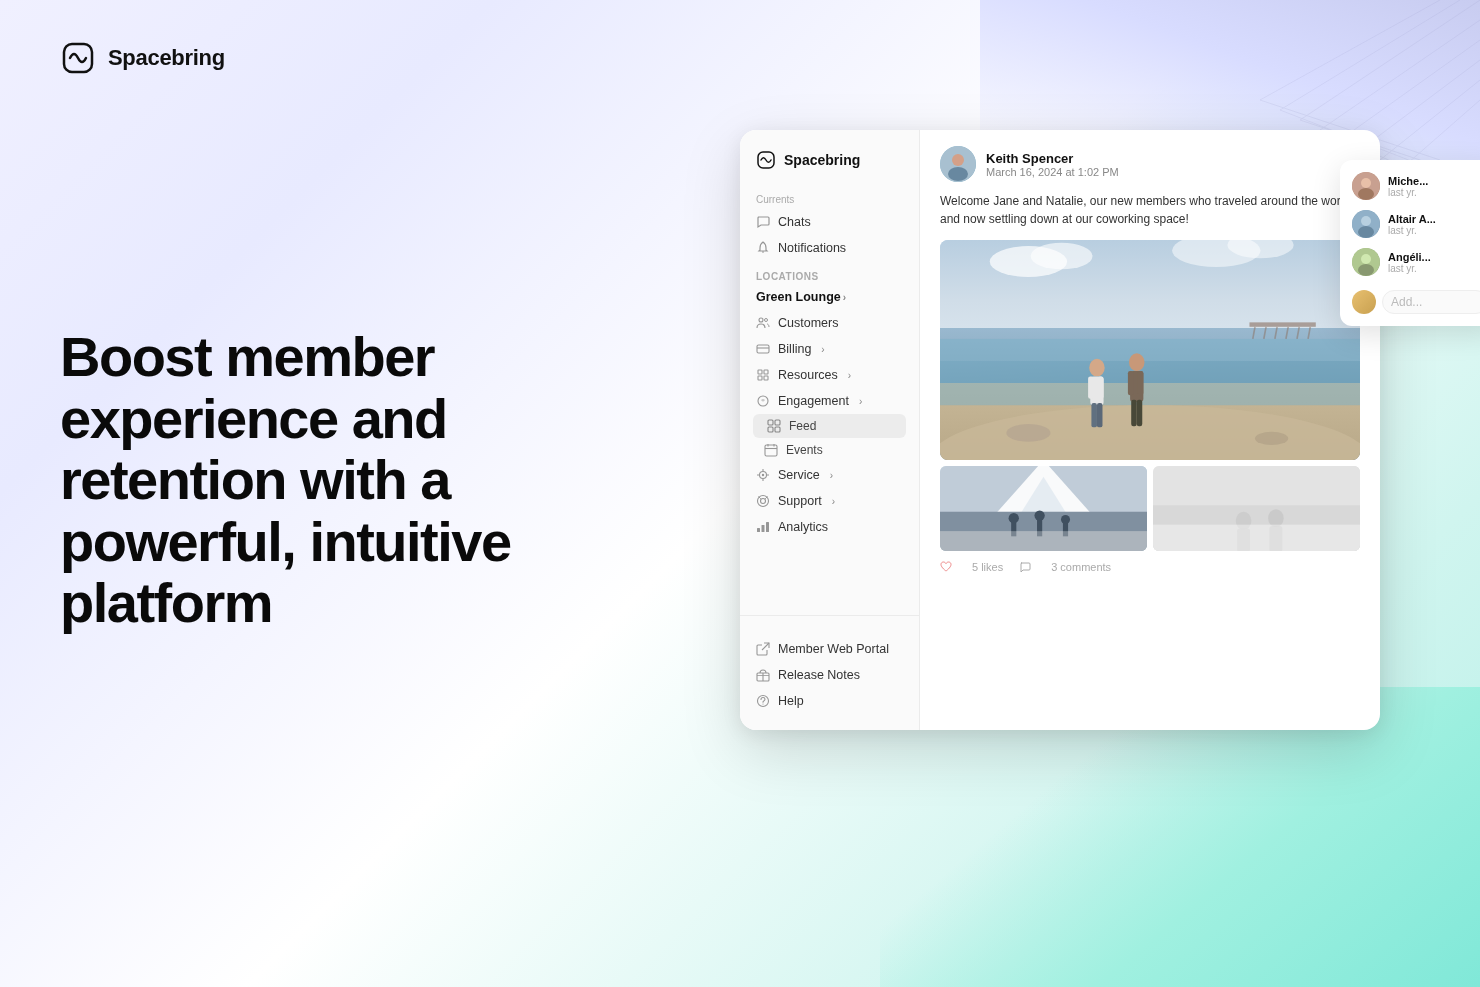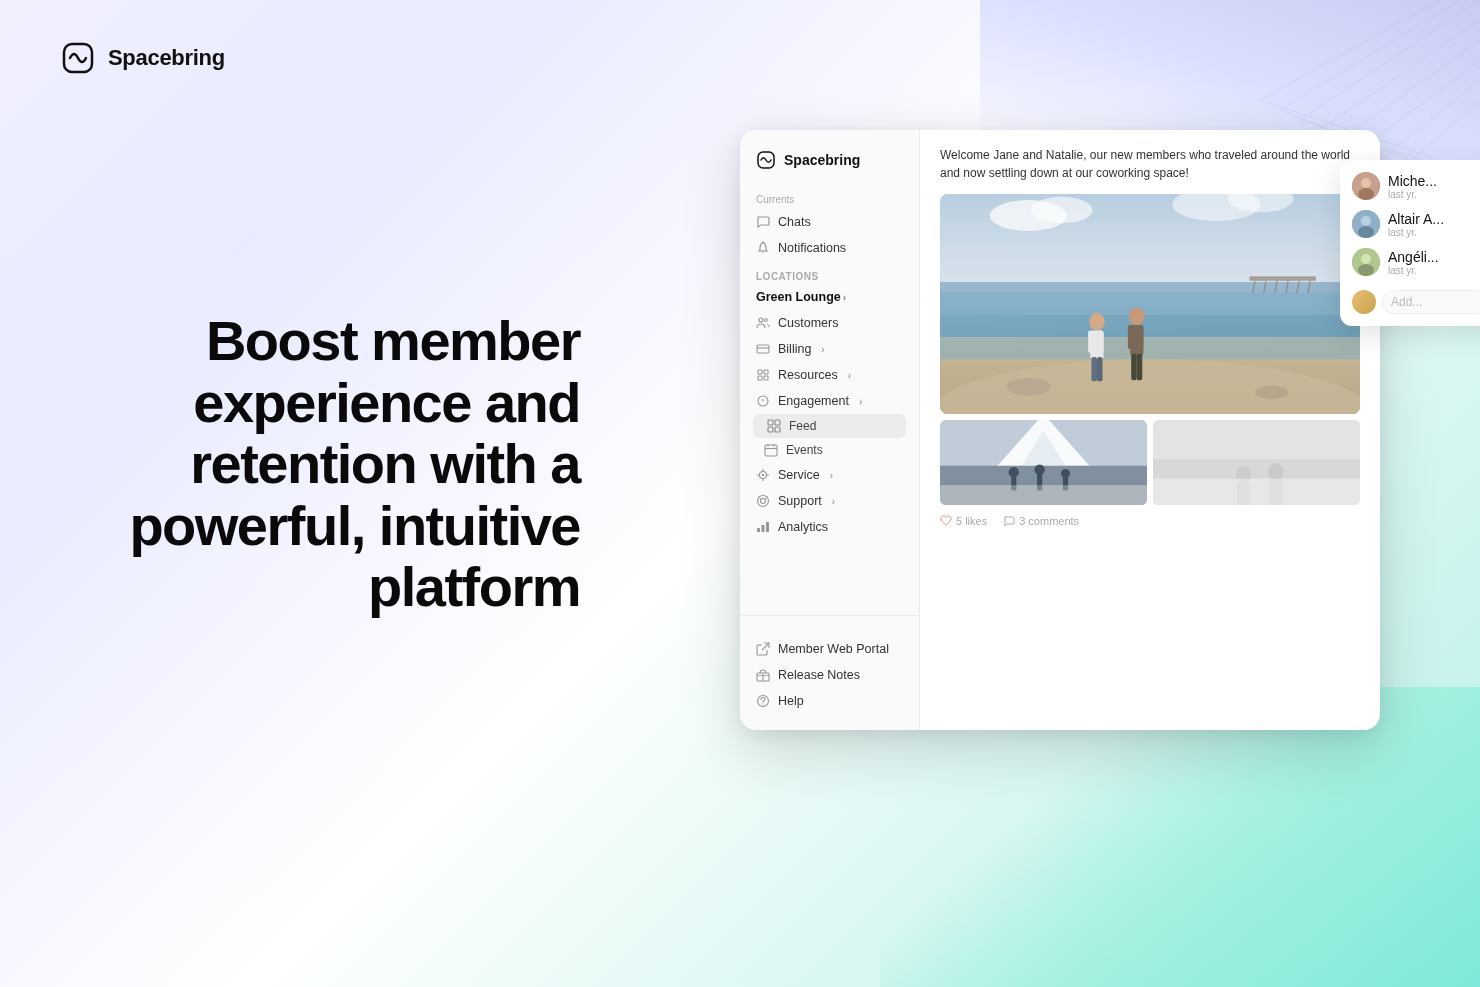--- a/index.html
+++ b/index.html
@@ -60,25 +60,24 @@
     .logo-text {
       font-size: 22px;
       font-weight: 700;
       color: #111111;
       letter-spacing: -0.3px;
     }
 
     
     .hero-text {
       position: absolute;
-      top: 310px;
+      top: 326px;
       left: 60px;
       z-index: 10;
       max-width: 520px;
-      text-align: right;
     }
 
     .hero-heading {
       font-size: 56px;
       font-weight: 800;
       color: #0a0a0a;
       line-height: 1.1;
       letter-spacing: -1.5px;
     }
 
@@ -317,21 +316,21 @@
     .post-footer {
       margin-top: 10px;
       display: flex;
       gap: 16px;
       align-items: center;
     }
 
     .post-footer-item {
       display: flex;
       align-items: center;
-      gap: 4px;
+      gap: 20px;
       font-size: 11px;
       color: #aaa;
     }
 
     
     .right-panel {
       position: absolute;
       top: 30px;
       right: 0;
       width: 160px;
@@ -357,22 +356,22 @@
       flex-shrink: 0;
       overflow: hidden;
     }
 
     .comment-avatar-1 { background: linear-gradient(135deg, #c8a090, #a87860); }
     .comment-avatar-2 { background: linear-gradient(135deg, #90b0c8, #6888a0); }
     .comment-avatar-3 { background: linear-gradient(135deg, #b0c890, #889870); }
 
     .comment-text-col {}
     .comment-name {
-      font-size: 14px;
-      font-weight: 400;
+      font-size: 11px;
+      font-weight: 700;
       color: #111;
     }
     .comment-time {
       font-size: 10px;
       color: #aaa;
     }
 
     .add-comment {
       display: flex;
       align-items: center;
@@ -628,20 +627,34 @@
           </svg>
           <span>Help</span>
         </div>
       </div>
     </nav>
 
     <div class="main-content">
 
       <div class="feed-post-area">
 
+        <div class="post-author">
+          <div class="author-avatar">
+
+            <svg viewBox="0 0 36 36" width="36" height="36">
+              <circle cx="18" cy="18" r="18" fill="#a8c0d0"></circle>
+              <circle cx="18" cy="14" r="6" fill="#d4a088"></circle>
+              <ellipse cx="18" cy="28" rx="10" ry="7" fill="#6888a0"></ellipse>
+            </svg>
+          </div>
+          <div class="author-info">
+            <div class="author-name">Keith Spencer</div>
+            <div class="author-date">March 16, 2024 at 1:02 PM</div>
+          </div>
+        </div>
 
         <div class="post-text">Welcome Jane and Natalie, our new members who traveled around the world and now settling down at our coworking space!</div>
 
         <div class="post-images">
           <div class="post-image-main">
 
             <div class="beach-img">
               <div class="sky"></div>
               <div class="sea"></div>
               <div class="beach-sand"></div>

